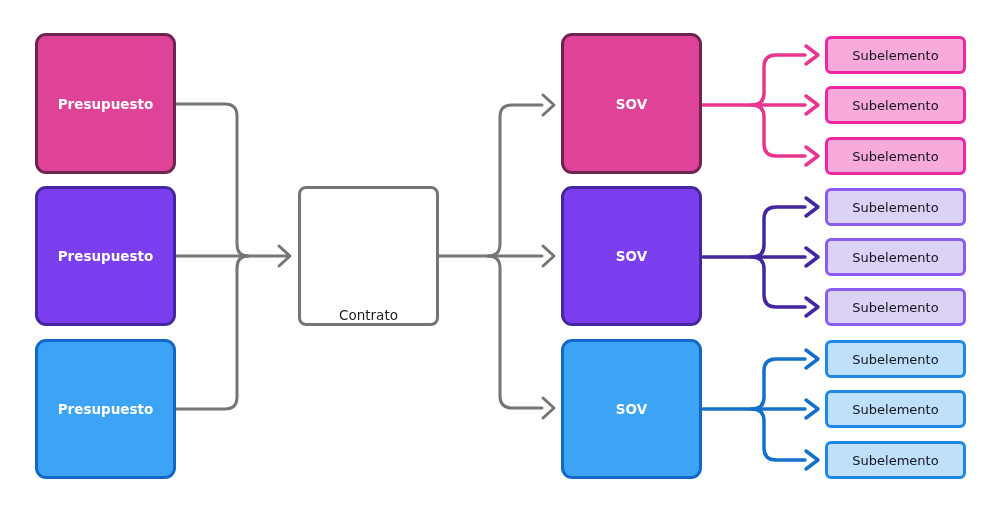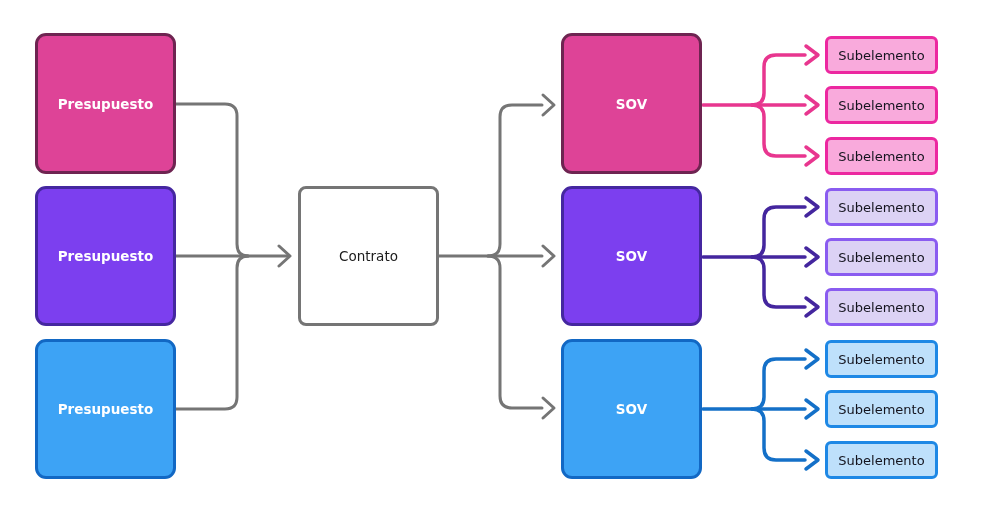--- a/index.html
+++ b/index.html
@@ -21,21 +21,21 @@
     border-radius:11px;
   }
   .big{width:141px;height:141px;font-size:13.5px;font-weight:600;color:#ffffff;}
   .big2{width:141px;height:140px;font-size:13.5px;font-weight:600;color:#ffffff;}
   .center-node{
     width:141px;height:140px;
     background:#ffffff;border:3px solid #757575;border-radius:8px;
     color:#1c1c1c;font-size:13.5px;font-weight:500;
   }
   .sub{
-    width:113px;height:38px;
+    width:141px;height:38px;
     font-size:13px;font-weight:500;color:#14141e;
     border-radius:6px;
   }
 
   
   .pink-node   {background:#DE4397;border:3px solid #6E2451;}
   .purple-node {background:#7C3FEF;border:3px solid #4527A0;}
   .blue-node   {background:#3DA3F5;border:3px solid #1268C4;}
   .pink-sub    {background:#F9AADC;border:3px solid #EC28A0;}
   .purple-sub  {background:#DCD2F5;border:3px solid #8A5CF0;}
@@ -91,21 +91,21 @@
   <div class="node big pink-node" style="left:35px;top:33px;">
     <span>Presupuesto</span>
   </div>
   <div class="node big2 purple-node" style="left:35px;top:186px;">
     <span>Presupuesto</span>
   </div>
   <div class="node big2 blue-node" style="left:35px;top:339px;">
     <span>Presupuesto</span>
   </div>
 
-  <div class="node center-node" style="left:298px;top:186px;">
+  <div class="node center-node" style="left:298px;top:186px;align-items:flex-end;">
     <span>Contrato</span>
   </div>
 
   <div class="node big pink-node" style="left:561px;top:33px;">
     <span>SOV</span>
   </div>
   <div class="node big2 purple-node" style="left:561px;top:186px;">
     <span>SOV</span>
   </div>
   <div class="node big2 blue-node" style="left:561px;top:339px;">

